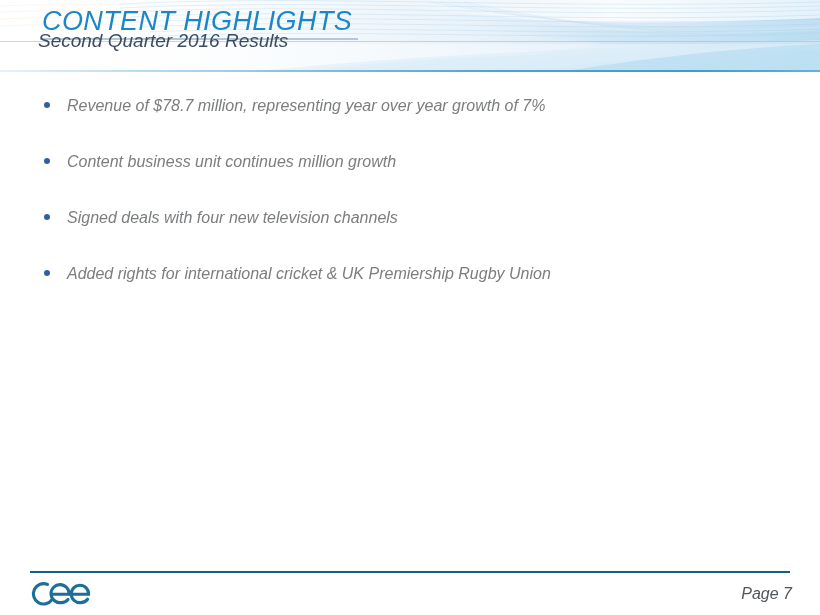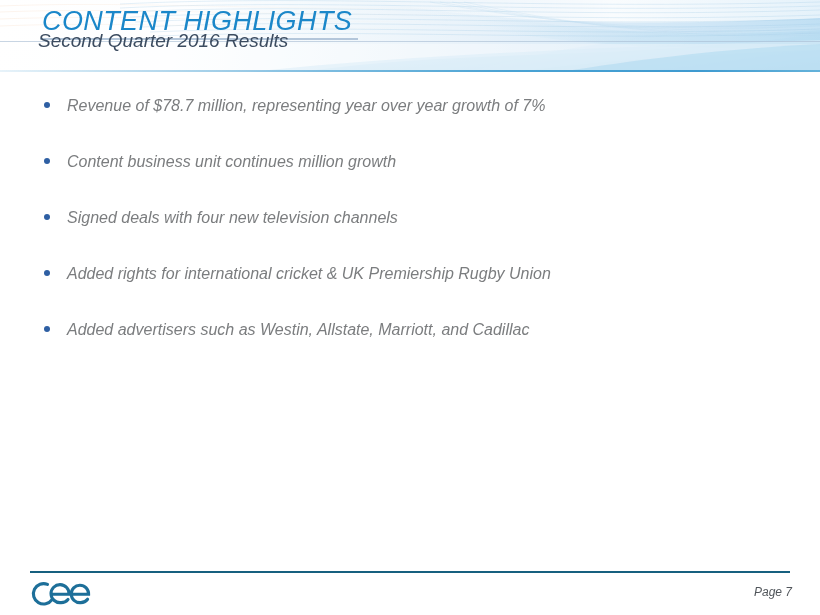--- a/index.html
+++ b/index.html
@@ -140,21 +140,21 @@
     position: absolute;
     left: 28px;
     top: 577px;
     width: 66px;
     height: 32px;
   }
   .page-number {
     position: absolute;
     right: 28px;
     top: 585px;
-    font-size: 12px;
+    font-size: 16px;
     color: #50555a;
     white-space: nowrap;
   }
 </style>
 </head>
 <body>
 
 <div class="slide">
 
   <div class="header">
@@ -244,24 +244,20 @@
     <div class="bullet">
       <span class="bullet-dot"></span>
       <span class="bullet-text">Signed deals with four new television channels</span>
     </div>
 
     <div class="bullet">
       <span class="bullet-dot"></span>
       <span class="bullet-text">Added rights for international cricket &amp; UK Premiership Rugby Union</span>
     </div>
 
-    <div class="bullet">
-      <span class="bullet-dot"></span>
-      <span class="bullet-text">Added advertisers such as Westin, Allstate, Marriott, and Cadillac</span>
-    </div>
 
 
   </div>
 
   <div class="footer-rule"></div>
 
   <svg class="logo" viewBox="0 0 66 32">
     <g fill="none" stroke="#1d6f99" stroke-width="3.1" stroke-linecap="round">
 
       <path d="M19.5,7.4 A10.2,10.2 0 1 0 24.0,22.6"></path>

